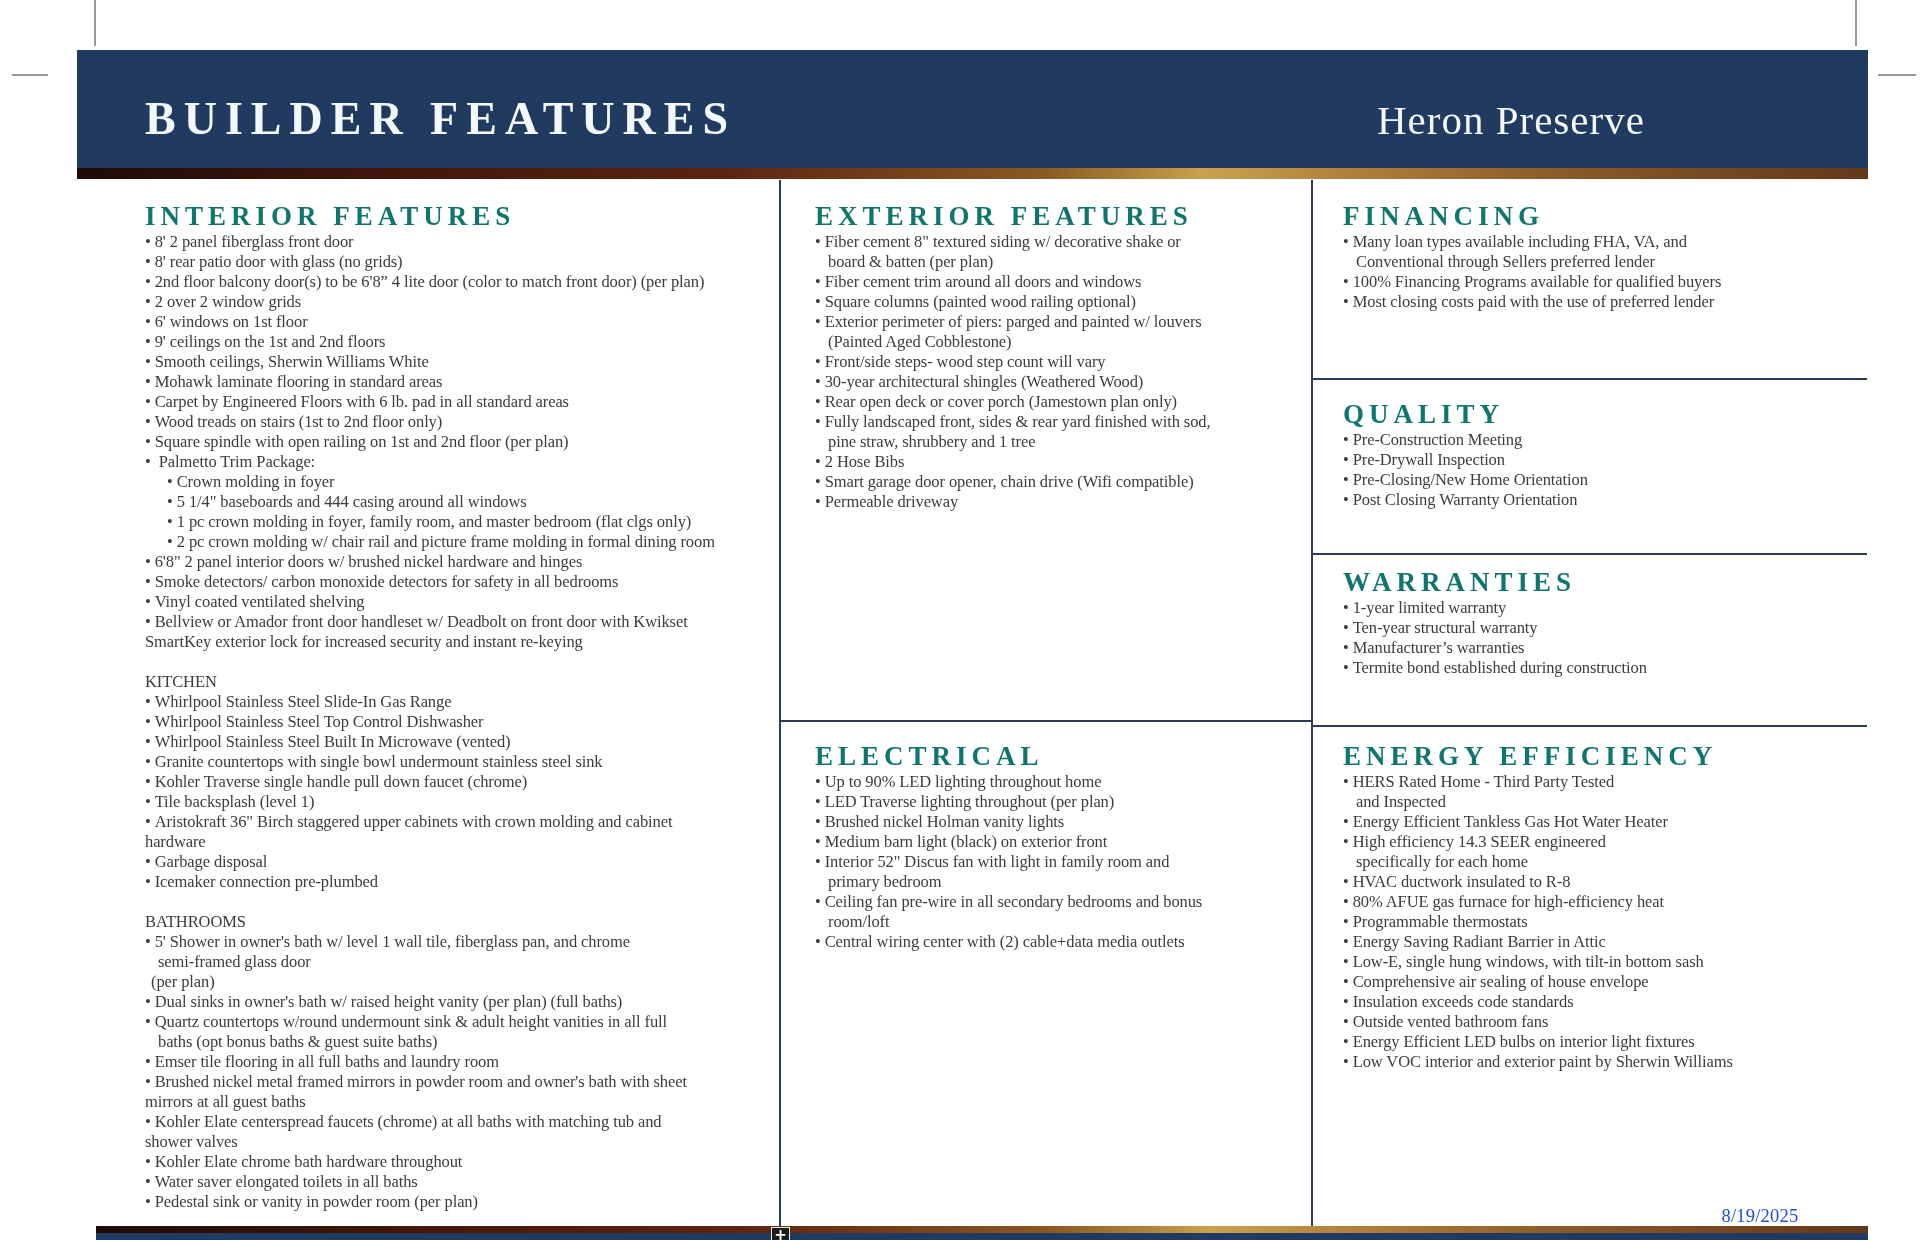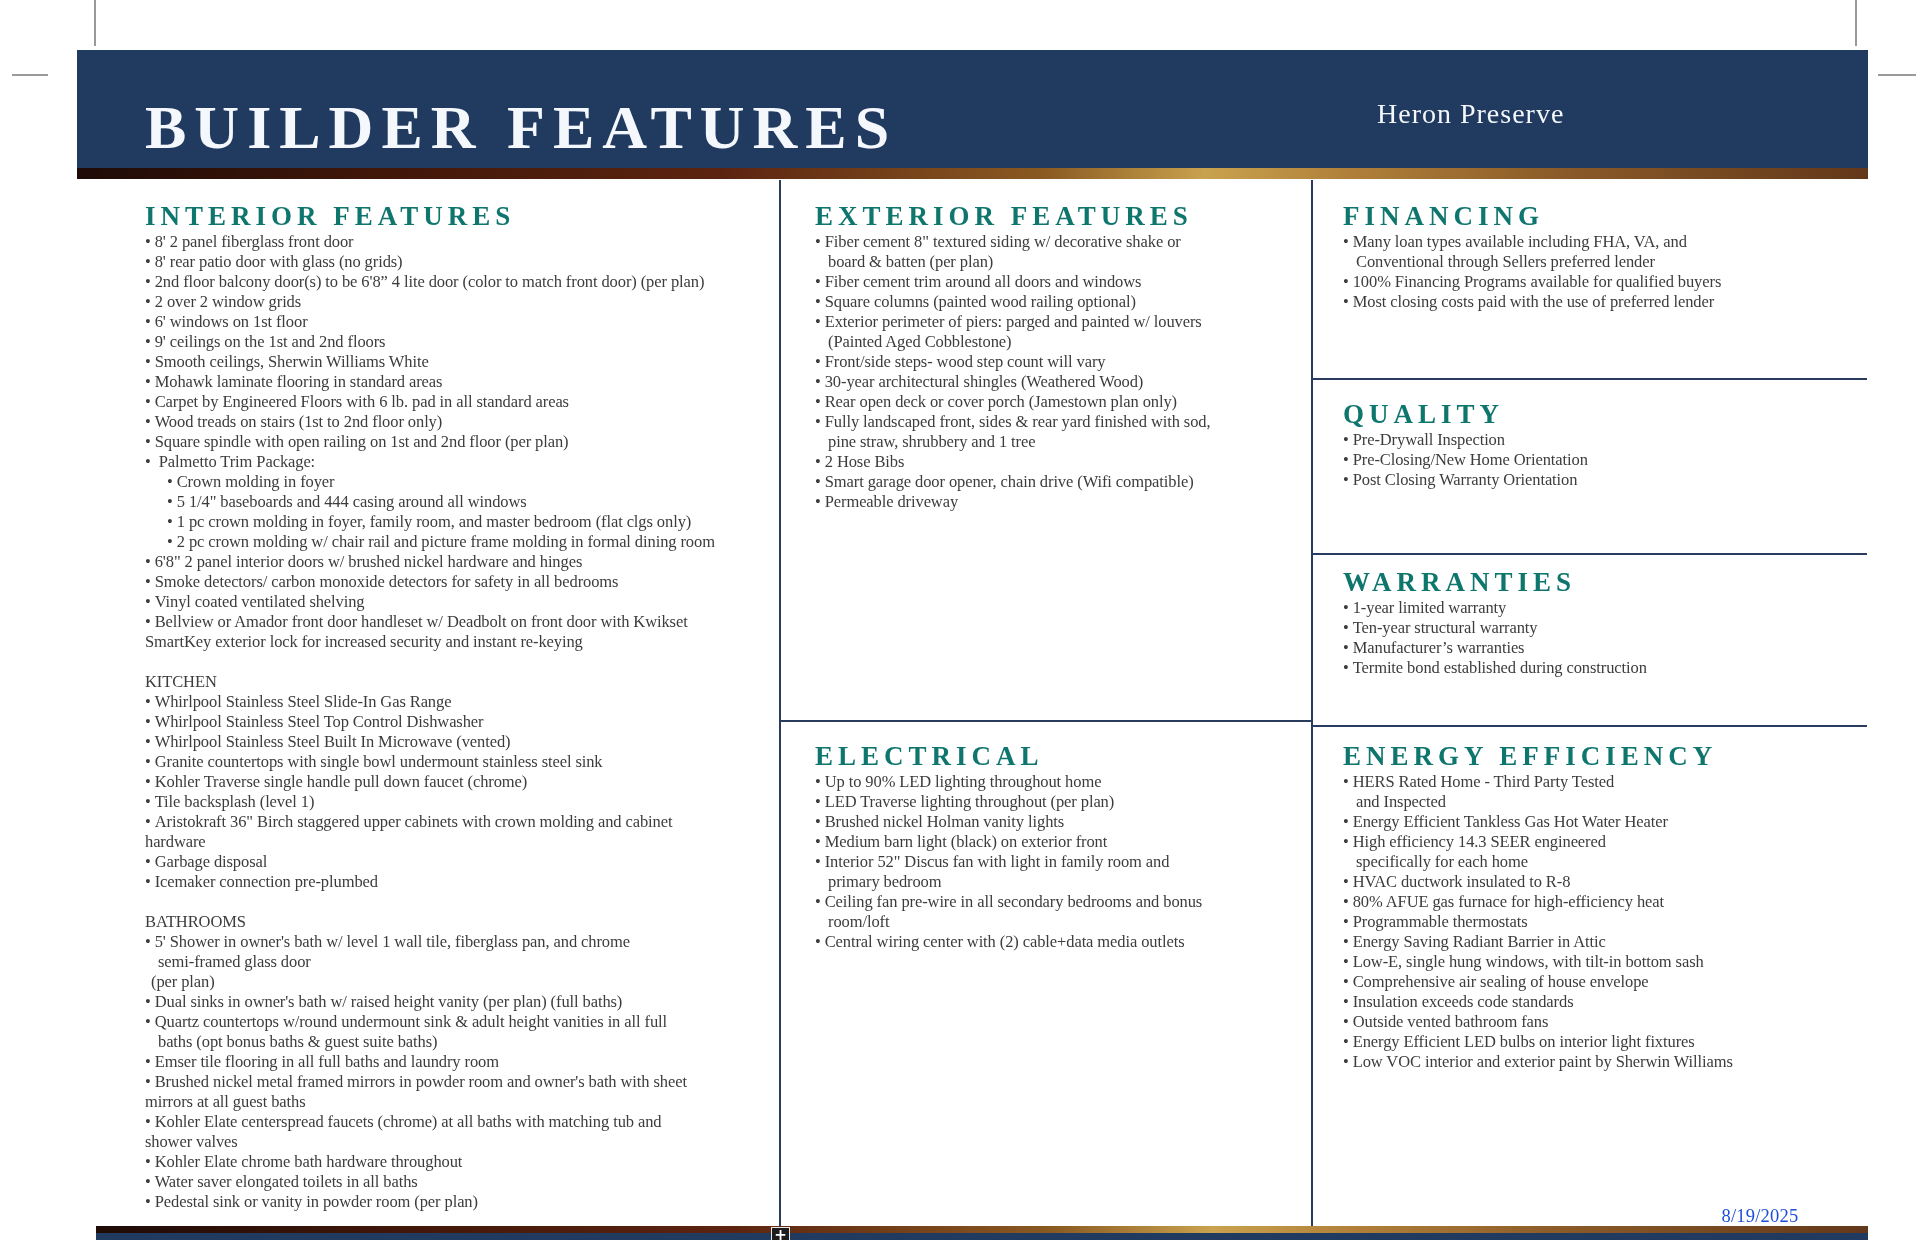--- a/index.html
+++ b/index.html
@@ -9,23 +9,23 @@
 
   
   .mark{position:absolute;background:#9a9a9a;}
   .mark.tl-v{left:94px;top:0;width:2px;height:46px;}
   .mark.tl-h{left:12px;top:74px;width:36px;height:2px;}
   .mark.tr-v{left:1855px;top:0;width:2px;height:46px;}
   .mark.tr-h{left:1878px;top:74px;width:38px;height:2px;}
 
   
   .topbar{position:absolute;left:77px;top:50px;width:1791px;height:118px;background:#203a60;}
-  .topbar .title{position:absolute;left:68px;top:46px;font-size:62px;font-weight:bold;
+  .topbar .title{position:absolute;left:68px;top:46px;font-size:46px;font-weight:bold;
                  letter-spacing:8px;color:#f4f7fb;line-height:1;white-space:nowrap;}
-  .topbar .community{position:absolute;left:1300px;top:50px;font-size:28px;font-weight:normal;
+  .topbar .community{position:absolute;left:1300px;top:50px;font-size:41px;font-weight:normal;
                  letter-spacing:1px;color:#f4f7fb;line-height:1;white-space:nowrap;}
   .stripe{position:absolute;left:77px;width:1791px;height:11px;
       background:linear-gradient(90deg,#1e0b07 0%,#3f1609 16%,#5c2410 36%,#8a5a22 54%,
                  #c9a24e 63%,#b0803a 71%,#8a5a28 83%,#63381a 100%);}
   .stripe.top{top:168px;}
   .stripe.bottom{left:96px;top:1226px;width:1772px;height:7px;}
   .bottombar{position:absolute;left:96px;top:1233px;width:1772px;height:7px;background:#203a60;}
 
   
   .vdiv{position:absolute;top:180px;height:1046px;width:2px;background:#2a3c5e;}
@@ -181,20 +181,21 @@
         <div class="ln li">Many loan types available including FHA, VA, and</div>
         <div class="ln wrap">Conventional through Sellers preferred lender</div>
         <div class="ln li">100% Financing Programs available for qualified buyers</div>
         <div class="ln li">Most closing costs paid with the use of preferred lender</div>
       </div>
   </section>
 
   <section class="section sec-quality">
     <h2>QUALITY</h2>
     <div class="list">
+        <div class="ln li">Pre-Construction Meeting</div>
         <div class="ln li">Pre-Drywall Inspection</div>
         <div class="ln li">Pre-Closing/New Home Orientation</div>
         <div class="ln li">Post Closing Warranty Orientation</div>
       </div>
   </section>
 
   <section class="section sec-warranties">
     <h2>WARRANTIES</h2>
     <div class="list">
         <div class="ln li">1-year limited warranty</div>

